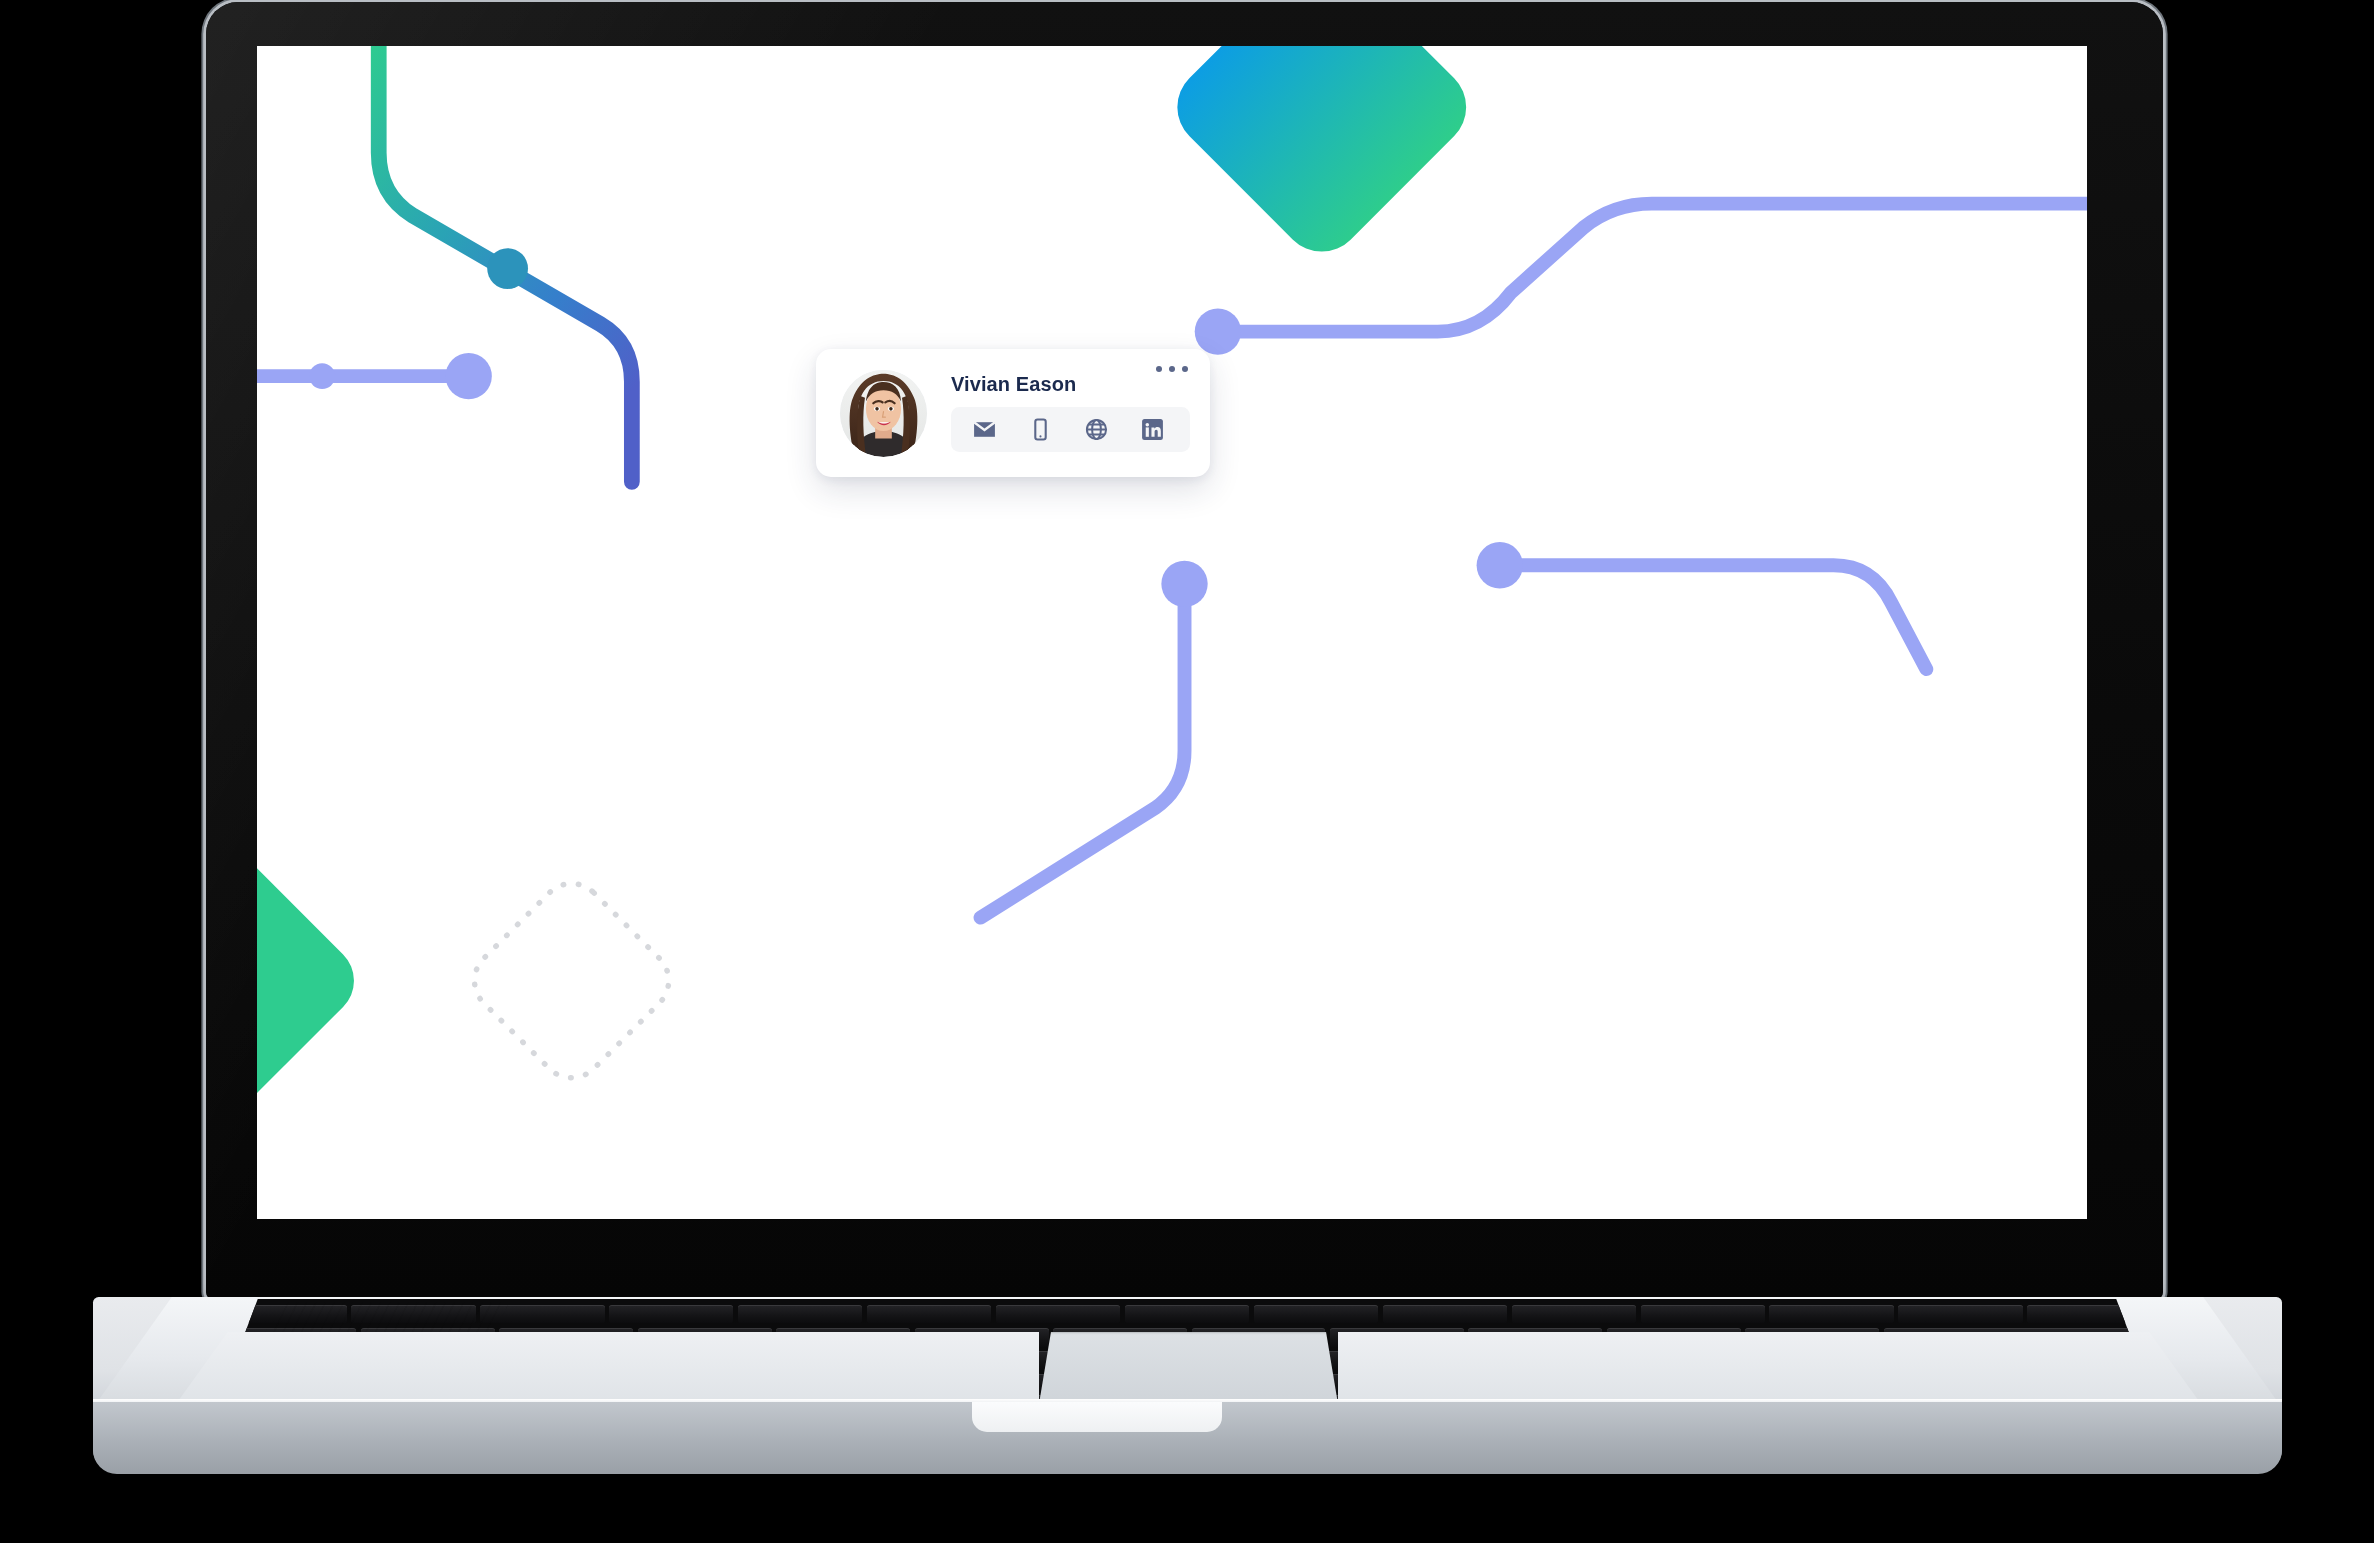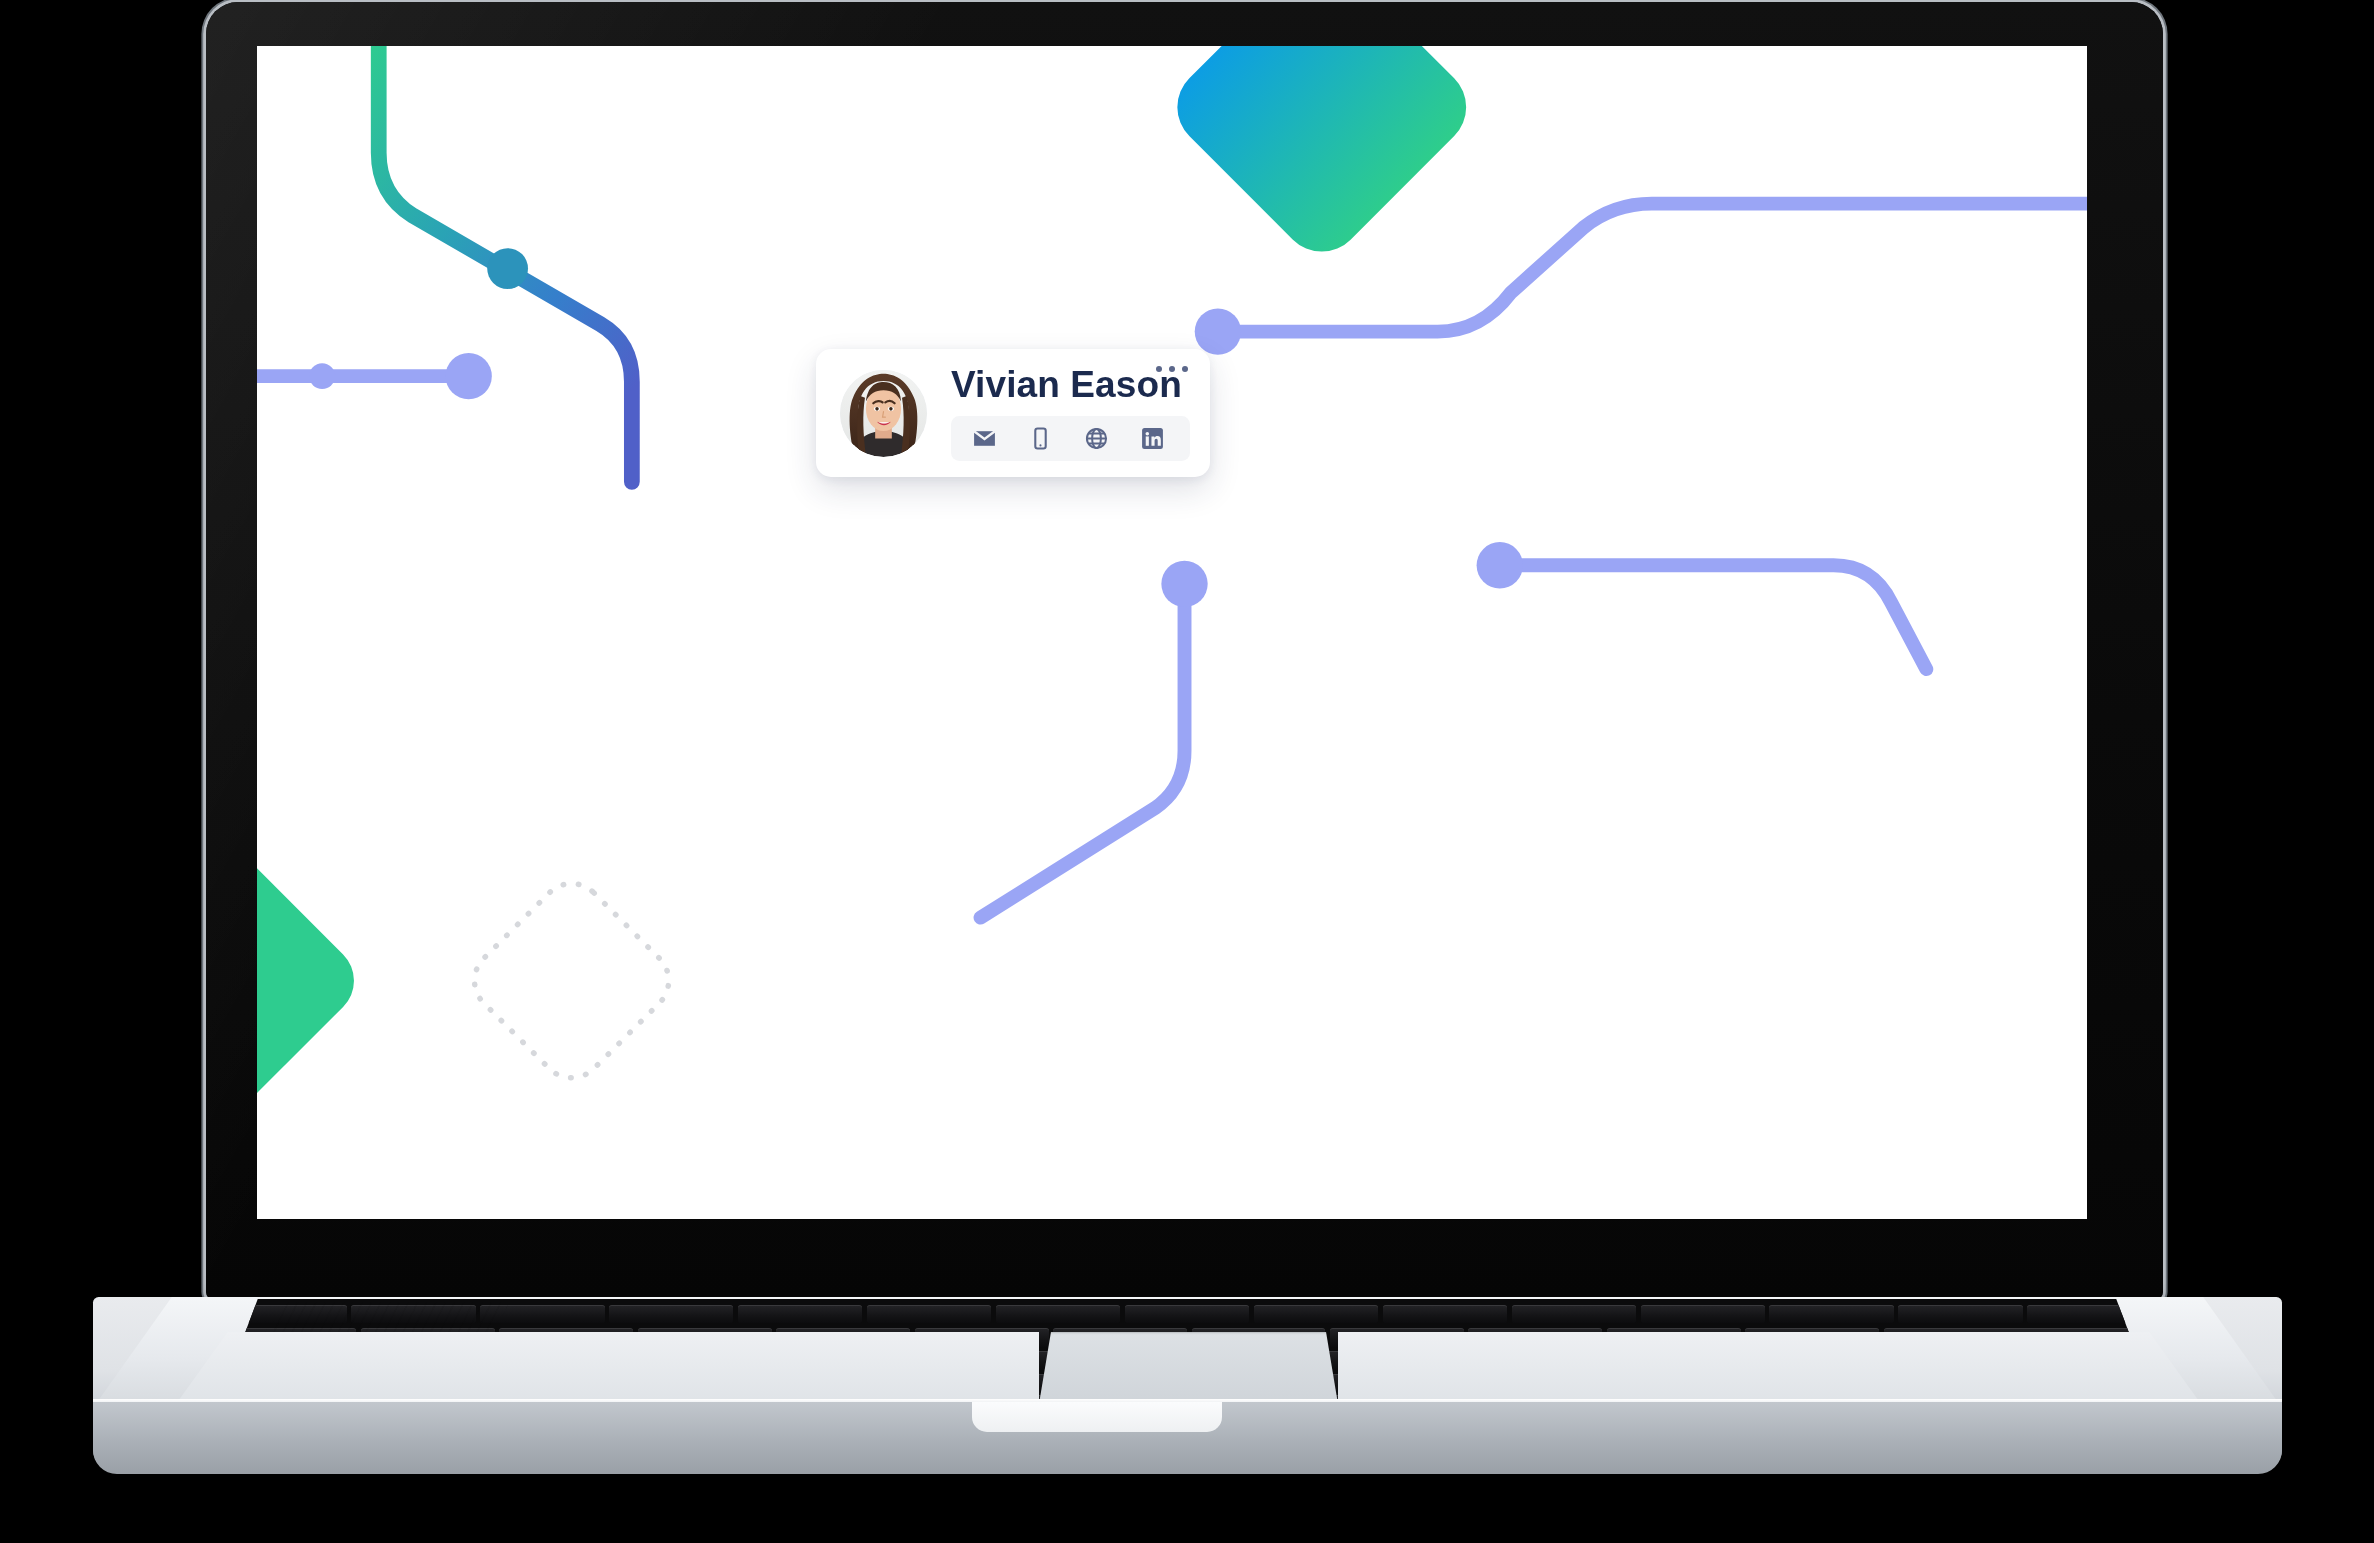--- a/index.html
+++ b/index.html
@@ -98,21 +98,21 @@
     background:#fff;border-radius:15px;
     box-shadow:0 13px 32px rgba(34,45,80,.14), 0 2.8px 9.3px rgba(34,45,80,.07);
     display:flex;align-items:center;padding:0 0 0 24px;box-sizing:border-box;
   }
   .avatar{
     width:87px;height:87px;border-radius:50%;flex:0 0 87px;overflow:hidden;
     background:#eceff3;position:relative;
   }
   .card-body{margin-left:24px;flex:1;padding-right:20.4px;}
   .card-name{
-    font-size:37px;color:#1b2a4e;letter-spacing:0.1px;line-height:1;
+    font-size:20px;color:#1b2a4e;letter-spacing:0.1px;line-height:1;
     margin:0 0 13px 0;white-space:nowrap;
   }
   .icon-bar{
     background:#f4f5f7;border-radius:8.3px;height:45px;
     display:flex;align-items:center;gap:0;padding:0 5.6px;box-sizing:border-box;
     width:239px;
   }
   .icon-btn{
     width:56px;height:45px;display:flex;align-items:center;justify-content:center;
     cursor:pointer;

